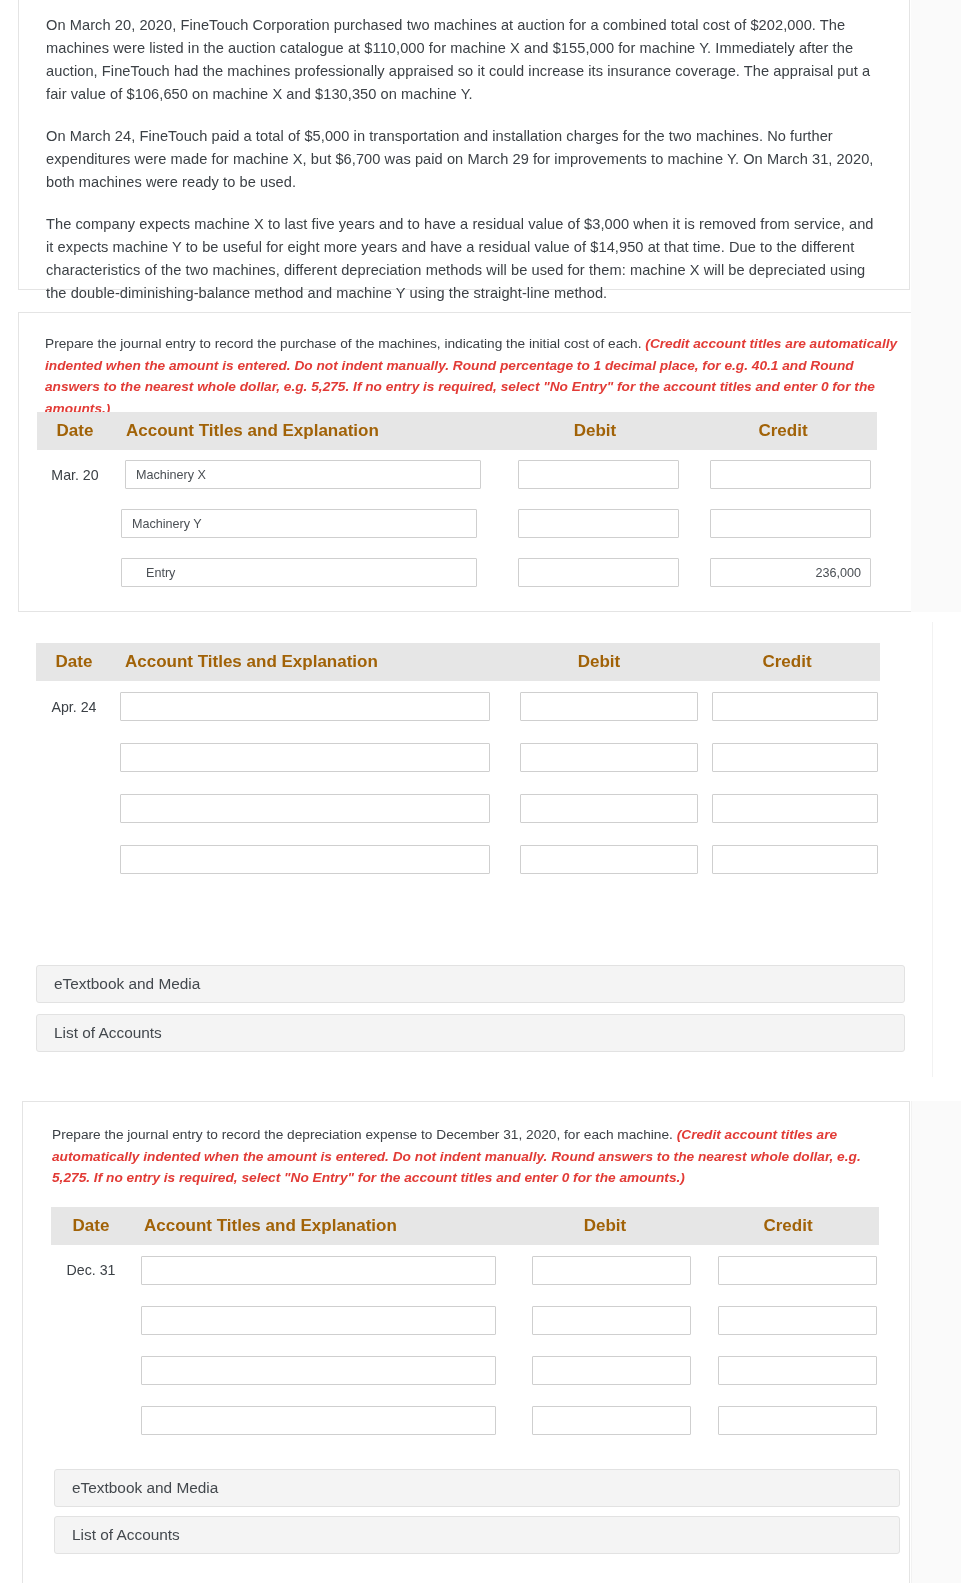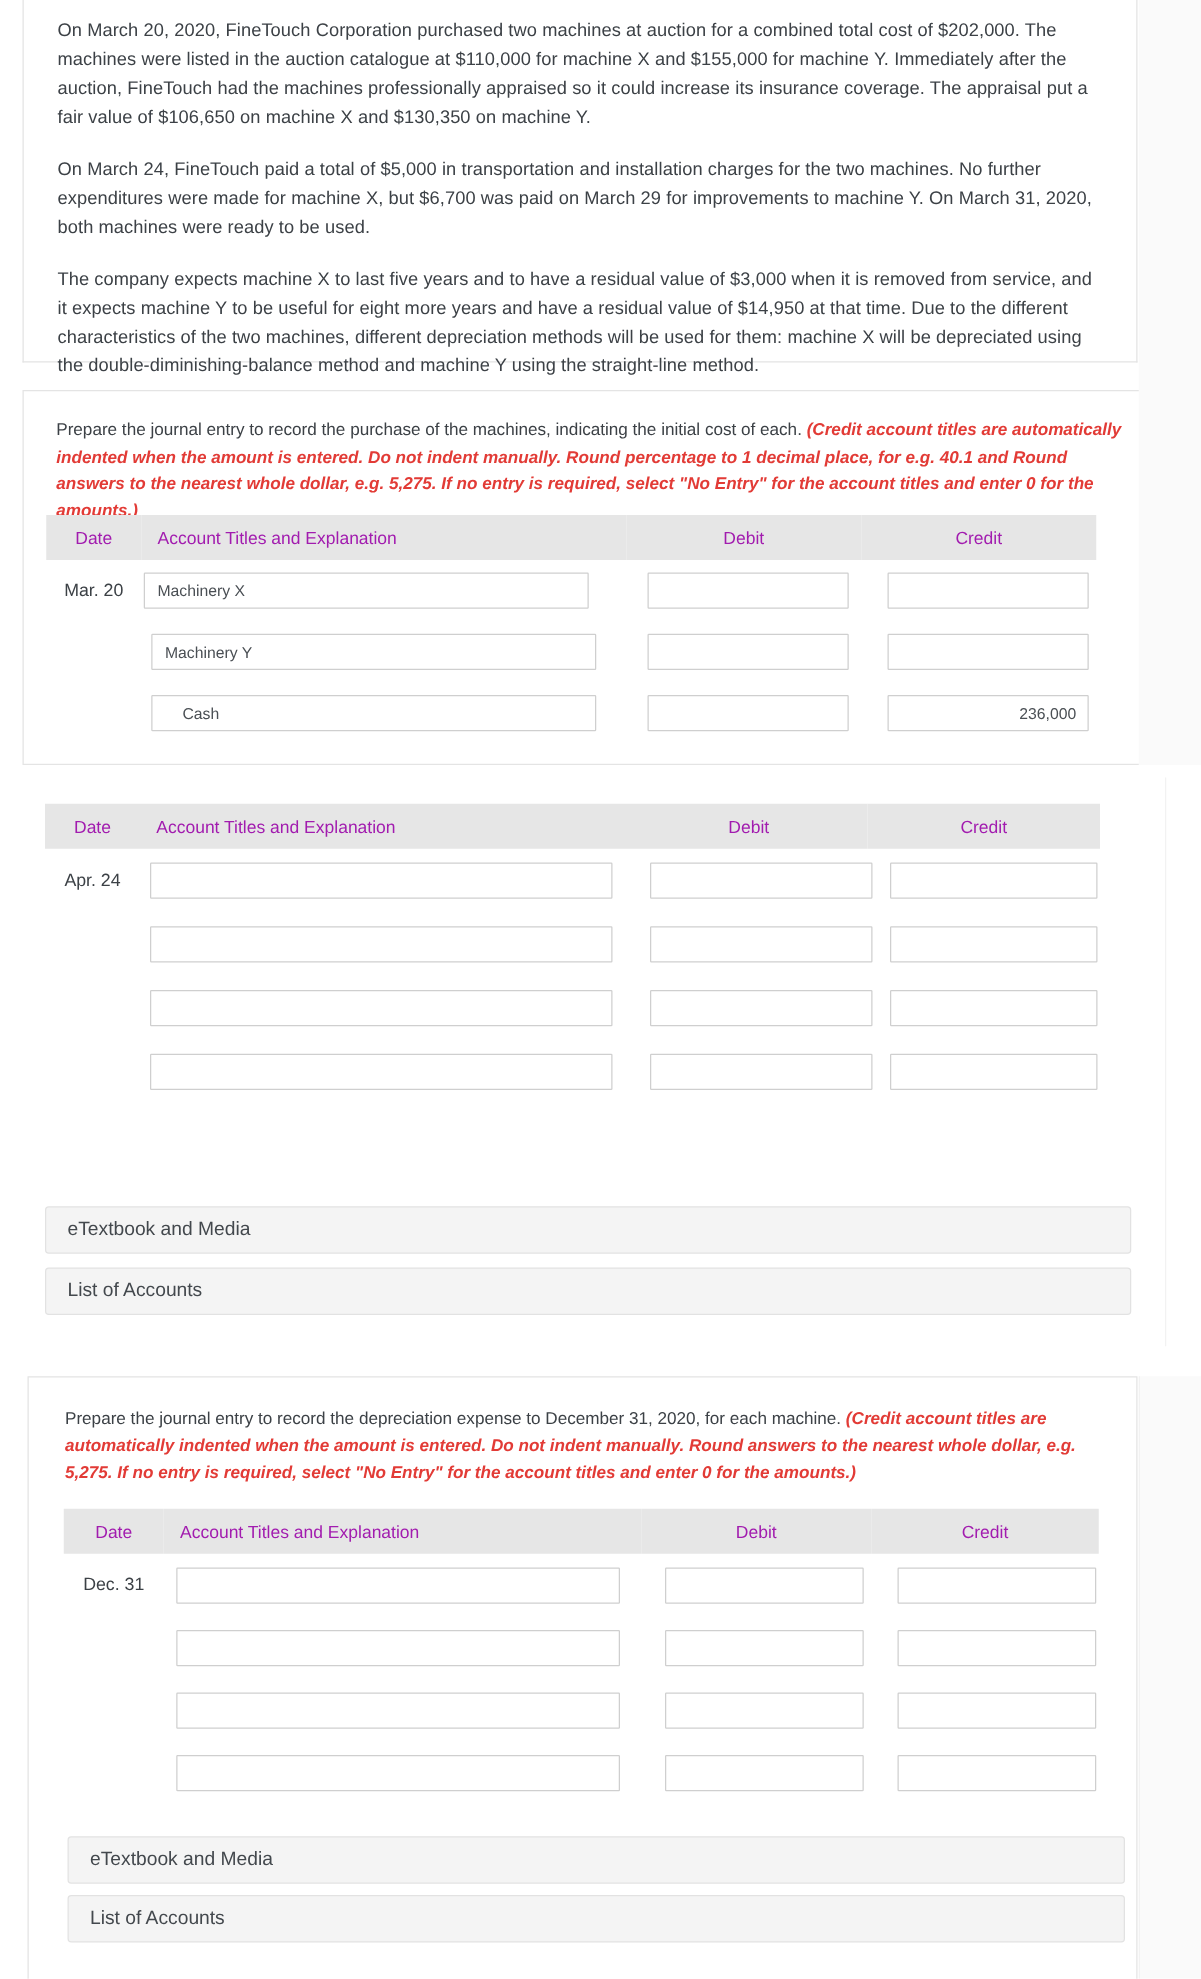--- a/index.html
+++ b/index.html
@@ -74,23 +74,23 @@
     font-weight: bold;
   }
 
   
   .jtable {
     border-collapse: collapse;
     table-layout: fixed;
   }
   .jtable thead th {
     background: #e6e6e6;
-    font-size: 14px;
-    font-weight: normal;
-    color: #a21caf;
+    font-size: 17px;
+    font-weight: bold;
+    color: #a16207;
     padding: 9px 0 9px 0;
     text-align: center;
     height: 18px;
     vertical-align: middle;
   }
   .jtable thead th.th-date { width: 76px; text-align: center; }
   .jtable thead th.th-acct { text-align: left; padding-left: 13px; }
   .jtable tbody td {
     padding: 0;
     vertical-align: middle;
@@ -171,21 +171,21 @@
         <th class="th-date">Date</th>
         <th class="th-acct">Account Titles and Explanation</th>
         <th>Debit</th>
         <th>Credit</th>
       </tr>
     </thead>
     <tbody>
       <tr class="jrow">
         <td class="td-date">Mar. 20</td>
         <td>
-            <div class="fld acct" style="width:356px; margin-left:2px;">Machinery X</div>
+            <div class="fld acct" style="width:356px; margin-left:12px;">Machinery X</div>
           </td>
         <td>
             <div class="fld amt" style="width:161px; margin-left:17px;"></div>
           </td>
         <td>
             <div class="fld amt" style="width:161px; margin-left:21px;"></div>
           </td>
       </tr>
       <tr class="jrow">
         <td class="td-date"></td>
@@ -195,21 +195,21 @@
         <td>
             <div class="fld amt" style="width:161px; margin-left:17px;"></div>
           </td>
         <td>
             <div class="fld amt" style="width:161px; margin-left:21px;"></div>
           </td>
       </tr>
       <tr class="jrow">
         <td class="td-date"></td>
         <td>
-            <div class="fld acct indented" style="width:356px; margin-left:8px;">Cash</div>
+            <div class="fld acct indented" style="width:356px; margin-left:8px;">Entry</div>
           </td>
         <td>
             <div class="fld amt" style="width:161px; margin-left:17px;"></div>
           </td>
         <td>
             <div class="fld amt" style="width:161px; margin-left:21px;">236,000</div>
           </td>
       </tr>
     </tbody>
   </table>

